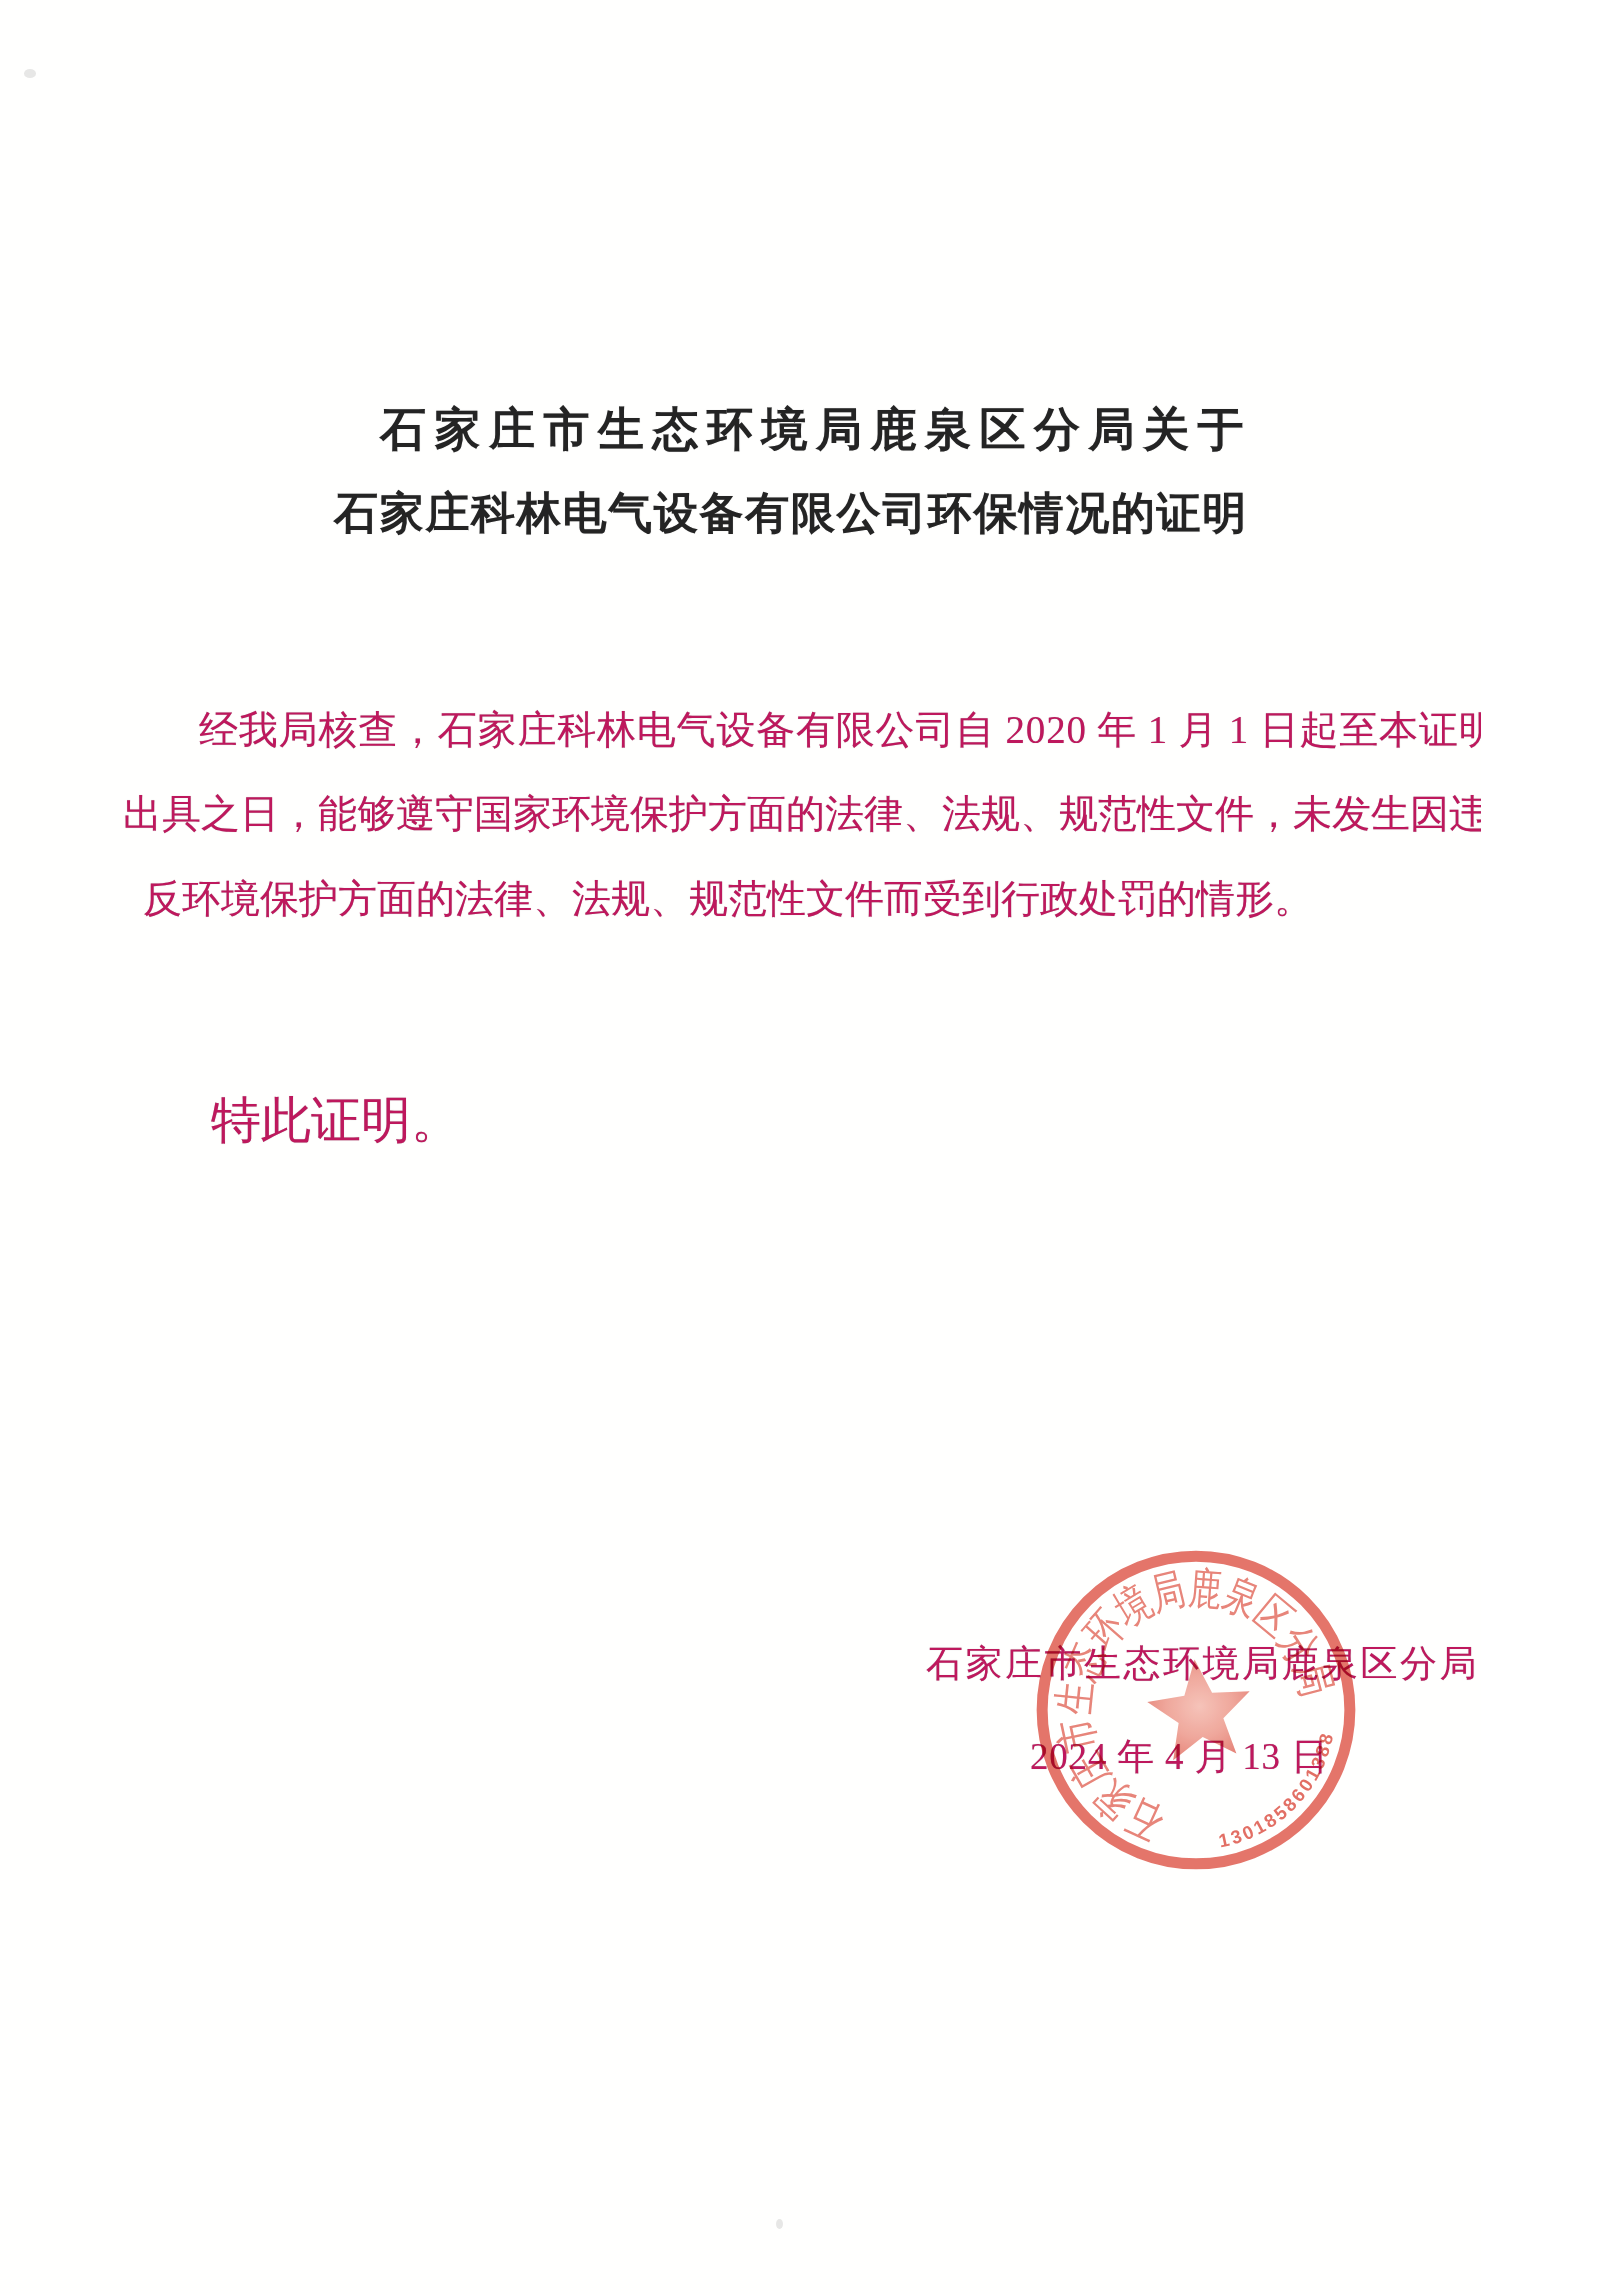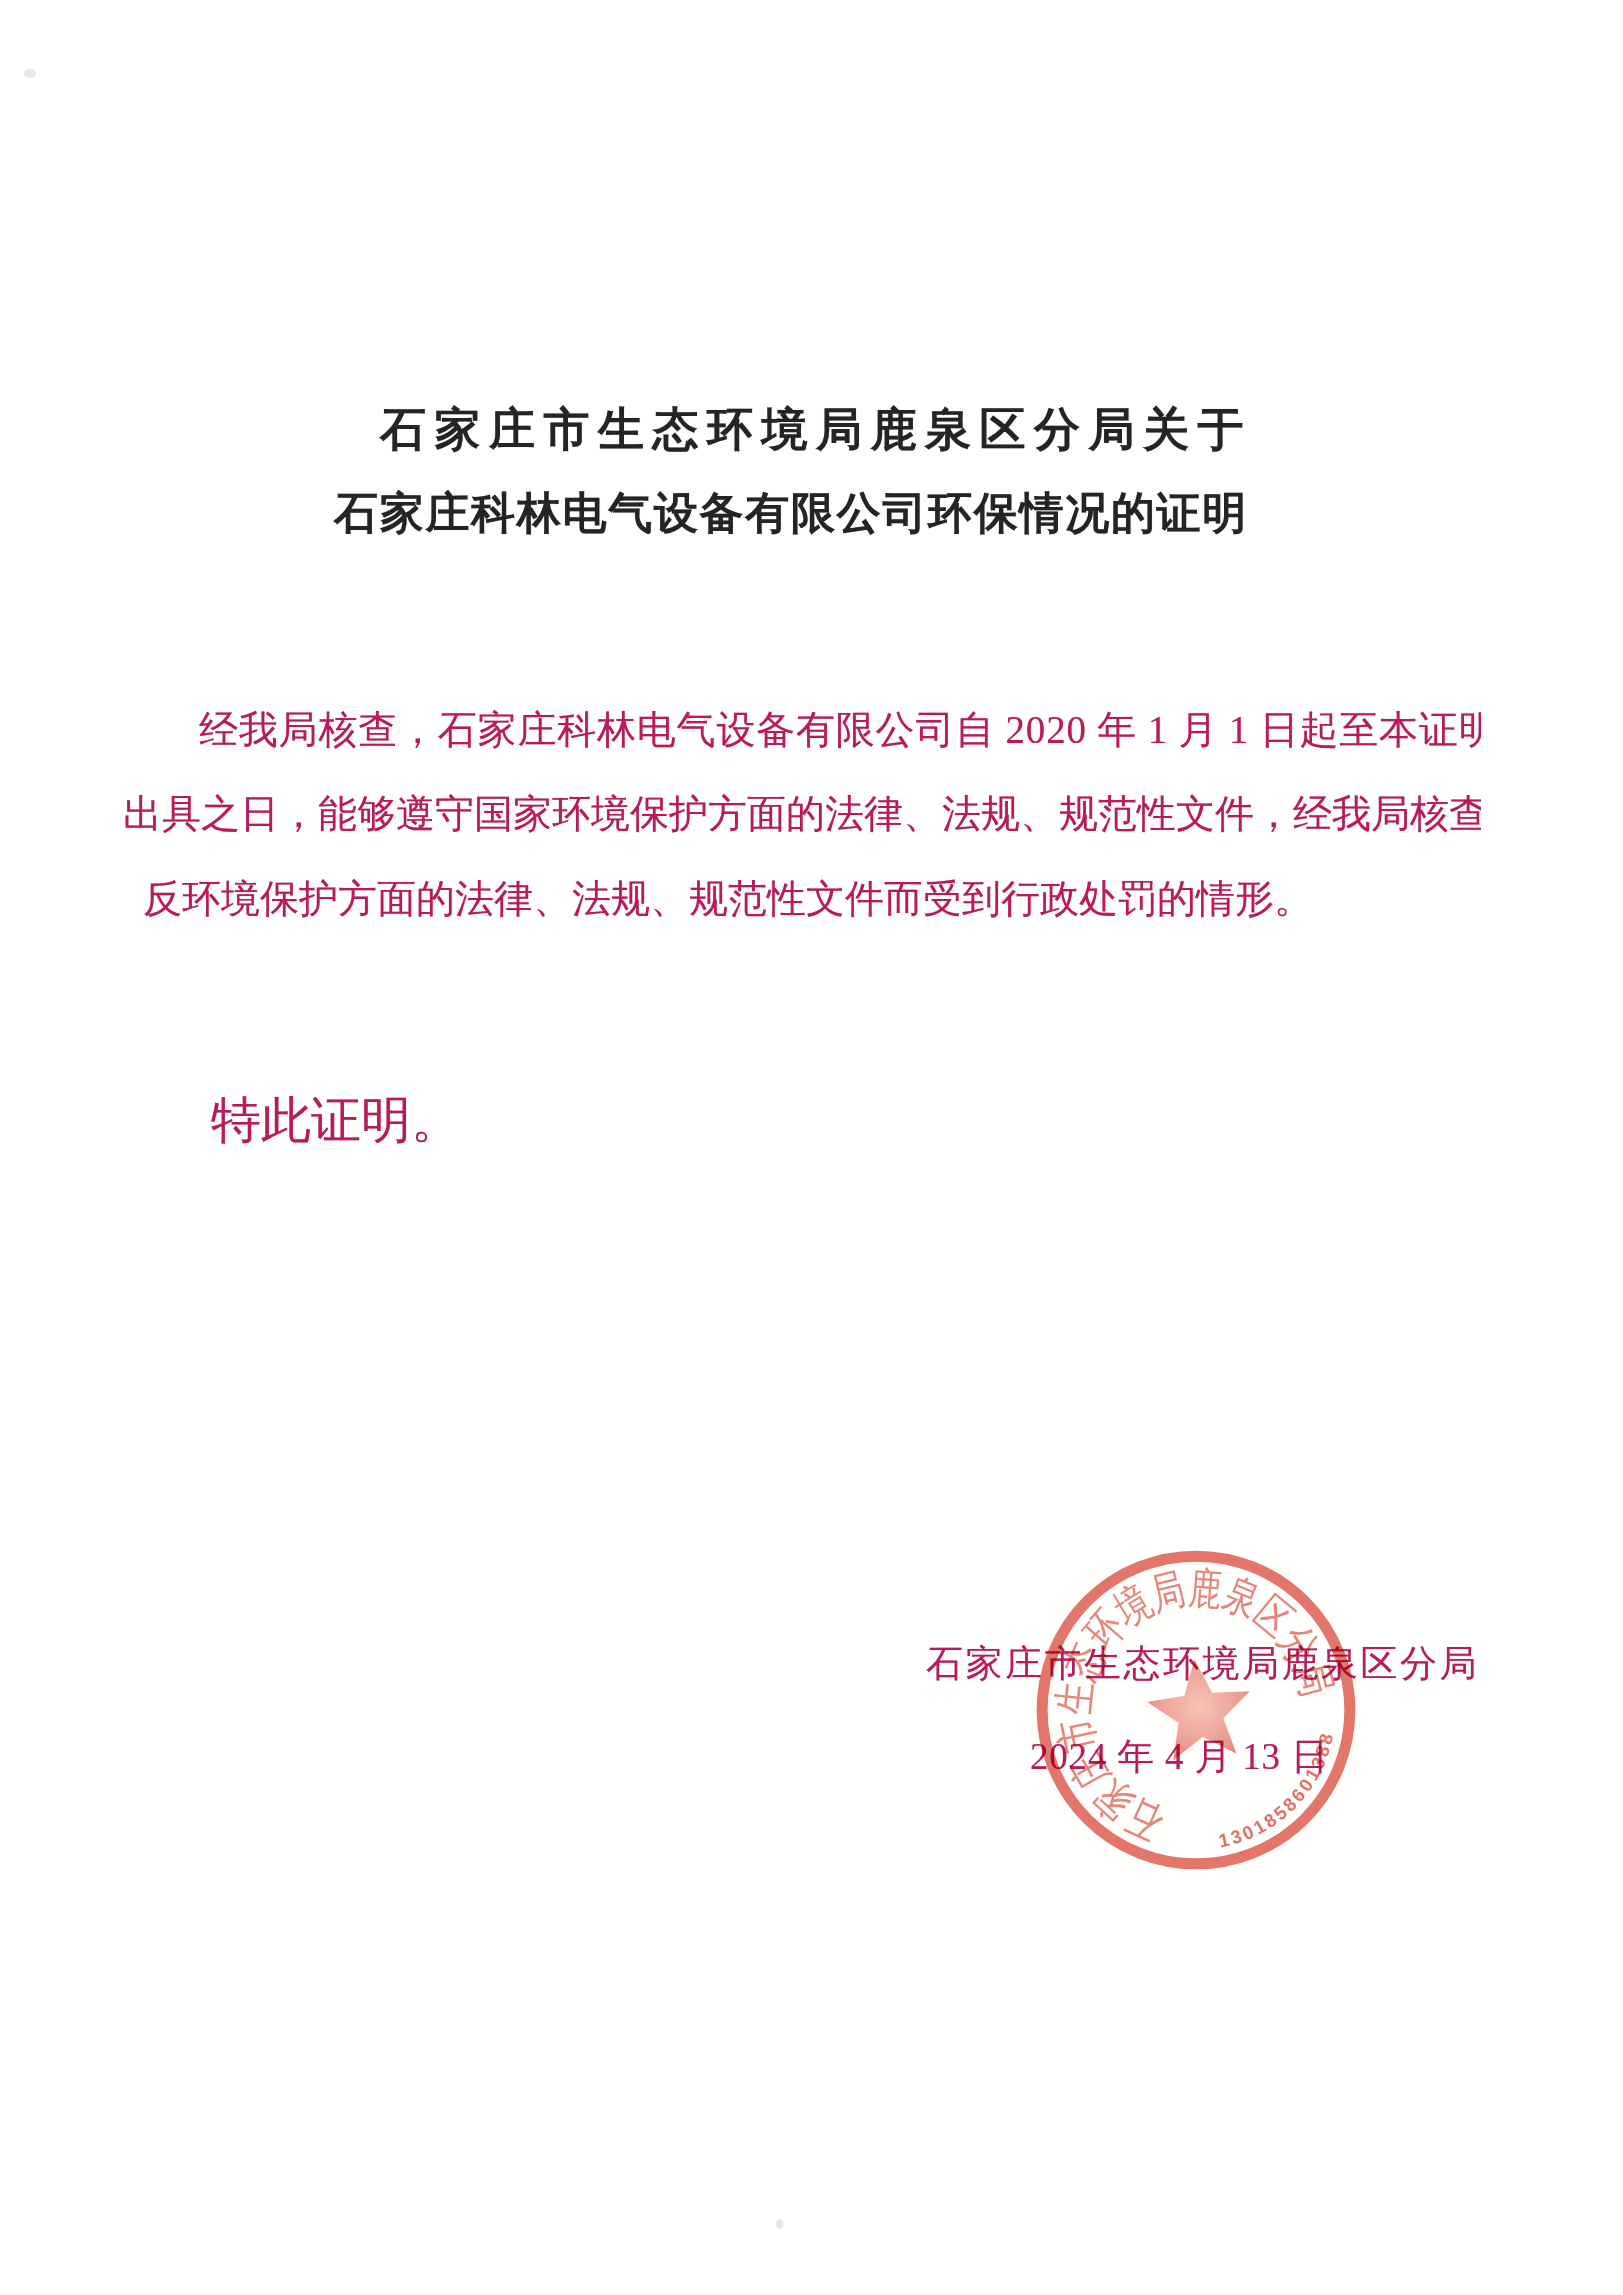--- a/index.html
+++ b/index.html
@@ -62,21 +62,21 @@
 
 <div class="page">
 
   <div class="smudge smudge-a"></div>
   <div class="smudge smudge-b"></div>
 
   <div class="txt title-line-1">石家庄市生态环境局鹿泉区分局关于</div>
   <div class="txt title-line-2">石家庄科林电气设备有限公司环保情况的证明</div>
 
   <div class="txt body-line-1">经我局核查，石家庄科林电气设备有限公司自 2020 年 1 月 1 日起至本证明</div>
-  <div class="txt body-line-2">出具之日，能够遵守国家环境保护方面的法律、法规、规范性文件，经我局核查</div>
+  <div class="txt body-line-2">出具之日，能够遵守国家环境保护方面的法律、法规、规范性文件，未发生因违</div>
   <div class="txt body-line-3">反环境保护方面的法律、法规、规范性文件而受到行政处罚的情形。</div>
 
   <div class="txt closing">特此证明。</div>
 
   <div class="txt signature">石家庄市生态环境局鹿泉区分局</div>
   <div class="txt date">2024 年 4 月 13 日</div>
 
   <div class="seal">
     <svg viewBox="0 0 388 388" xmlns="http://www.w3.org/2000/svg">
       <defs>

